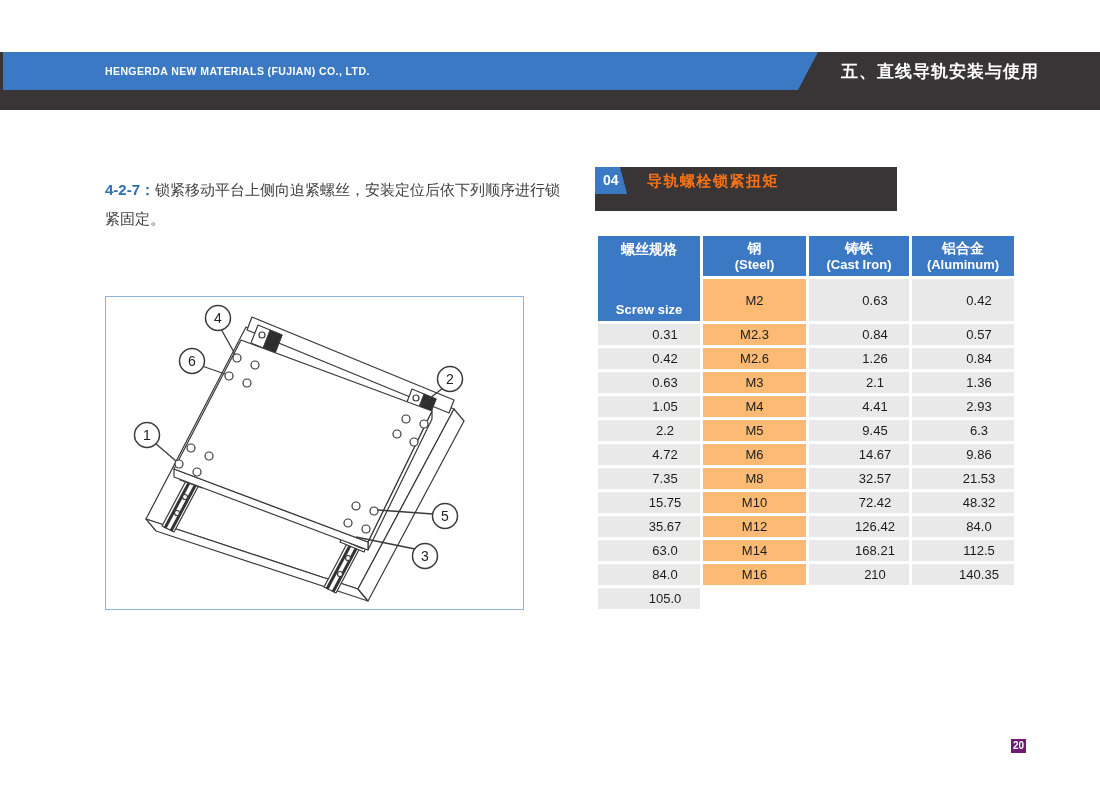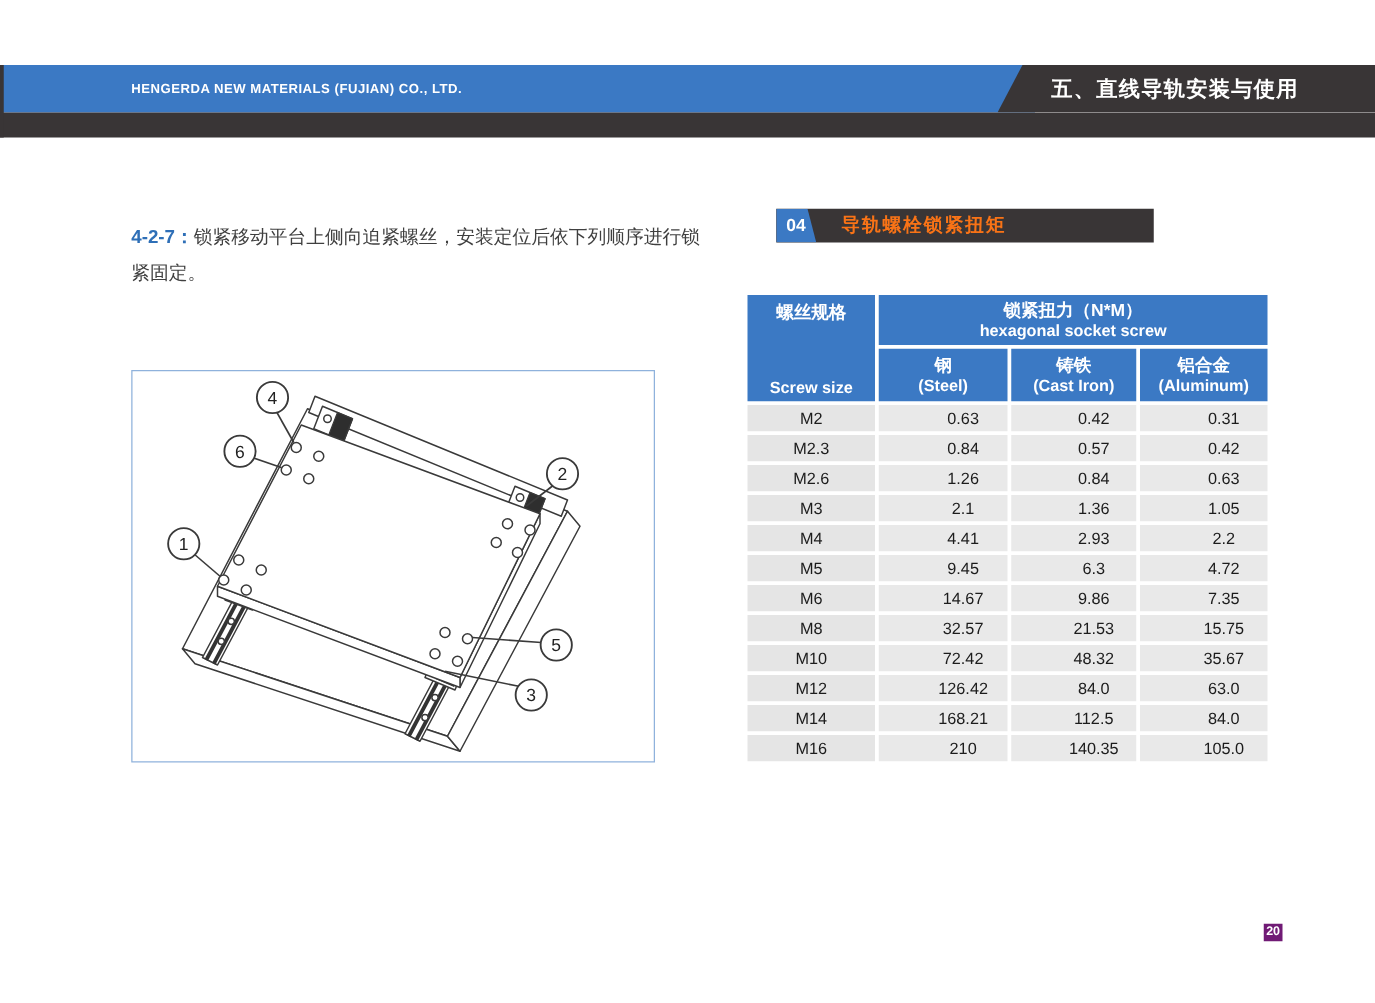--- a/index.html
+++ b/index.html
@@ -20,37 +20,37 @@
   .hdr-notch{position:absolute;left:0;top:52px;width:3px;height:58px;background:#393536;}
   
   .intro{position:absolute;left:105px;top:160px;width:468px;
     font-size:15px;line-height:29px;color:#3f3f3f;}
   .intro .lbl{color:#2e6fb7;font-weight:bold;}
   
   .figure-box{position:absolute;left:105px;top:296px;width:417px;height:312px;
     border:1px solid #8fb2dc;background:#fff;}
   .figure-box svg{display:block;}
   
-  .banner{position:absolute;left:621px;top:167px;width:302px;height:27px;background:#393536;}
+  .banner{position:absolute;left:595px;top:167px;width:302px;height:44px;background:#393536;}
   .banner-num{position:absolute;left:0;top:0;width:32px;height:27px;background:#3b79c4;
     clip-path:polygon(0 0,25px 0,32px 27px,0 27px);
     color:#fff;font-size:14px;font-weight:bold;line-height:27px;padding-left:8px;box-sizing:border-box;}
   .banner-title{position:absolute;left:52px;top:0;height:27px;line-height:27px;
     color:#f97316;font-size:15px;font-weight:bold;letter-spacing:1.5px;white-space:nowrap;}
   
   .torque-table{position:absolute;left:598px;top:236px;display:grid;
     grid-template-columns:102px 103px 100px 102px;
     grid-template-rows:40px 42px repeat(12,21px);gap:3px;}
   .cell{display:flex;flex-direction:column;align-items:center;justify-content:center;text-align:center;}
   .th{background:#3b79c4;color:#fff;font-weight:bold;}
   .th .cn{font-size:14px;line-height:18px;}
   .th .en{font-size:13px;line-height:16px;}
   .h-screw{grid-column:1;grid-row:1/3;gap:44px;}
   .h-torque{grid-column:2/5;grid-row:1;}
-  .c1{background:#e5e5e5;color:#1c1c1c;font-size:13px;}
+  .c1{background:#fdba74;color:#1c1c1c;font-size:13px;}
   .cd{background:#e9e9e9;color:#1c1c1c;font-size:13px;padding-left:32px;}
   
   .page-num{position:absolute;left:1011px;top:739px;width:15px;height:14px;background:#701a75;
     color:#fff;font-size:10px;font-weight:bold;text-align:center;line-height:14px;}
   
   .ln{fill:#ffffff;stroke:#3a3a3a;stroke-width:1.2;stroke-linejoin:round;}
   .dk{fill:#2e2e2e;stroke:#3a3a3a;stroke-width:1;stroke-linejoin:round;}
   .hole{fill:#ffffff;stroke:#3a3a3a;stroke-width:1.2;}
   .leader{stroke:#3a3a3a;stroke-width:1.3;fill:none;}
   .callout-circle{fill:#ffffff;stroke:#3a3a3a;stroke-width:1.5;}
@@ -181,24 +181,20 @@
 <div class="banner">
   <div class="banner-num">04</div>
   <div class="banner-title">导轨螺栓锁紧扭矩</div>
 </div>
 
 <div class="torque-table">
   <div class="cell th h-screw">
     <span class="cn">螺丝规格</span>
     <span class="en">Screw size</span>
   </div>
-  <div class="cell th h-torque">
-    <span class="cn">锁紧扭力（N*M）</span>
-    <span class="en">hexagonal socket screw</span>
-  </div>
   <div class="cell th">
     <span class="cn">钢</span>
     <span class="en">(Steel)</span>
   </div>
   <div class="cell th">
     <span class="cn">铸铁</span>
     <span class="en">(Cast Iron)</span>
   </div>
   <div class="cell th">
     <span class="cn">铝合金</span>

